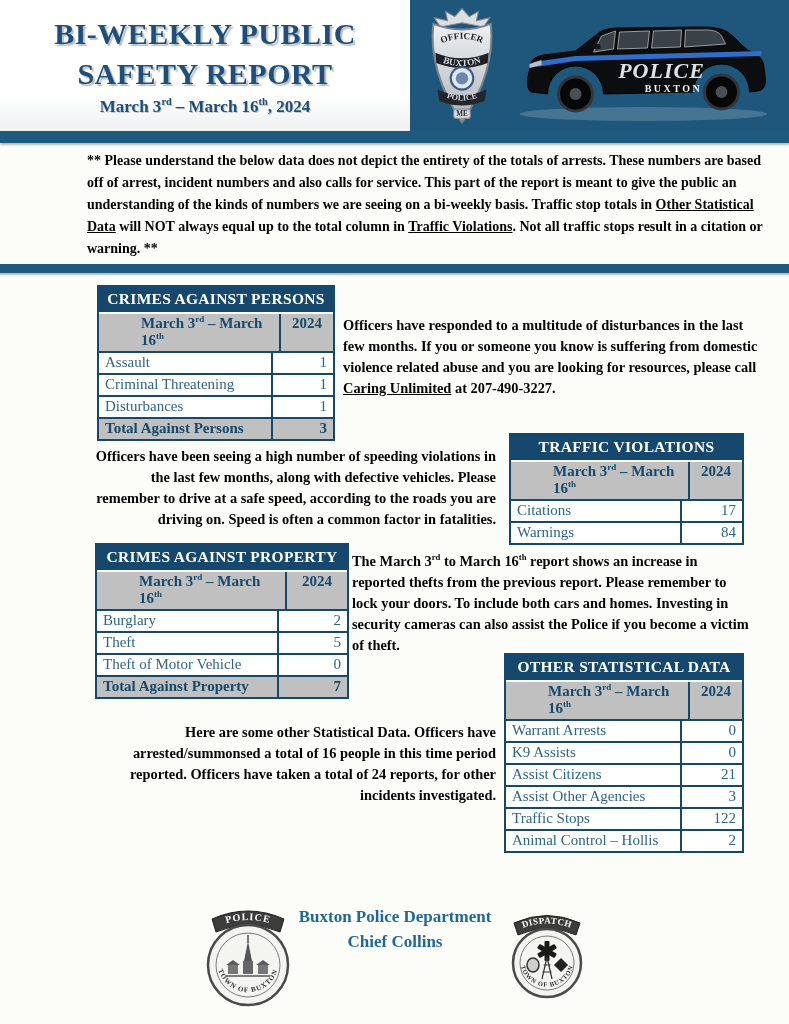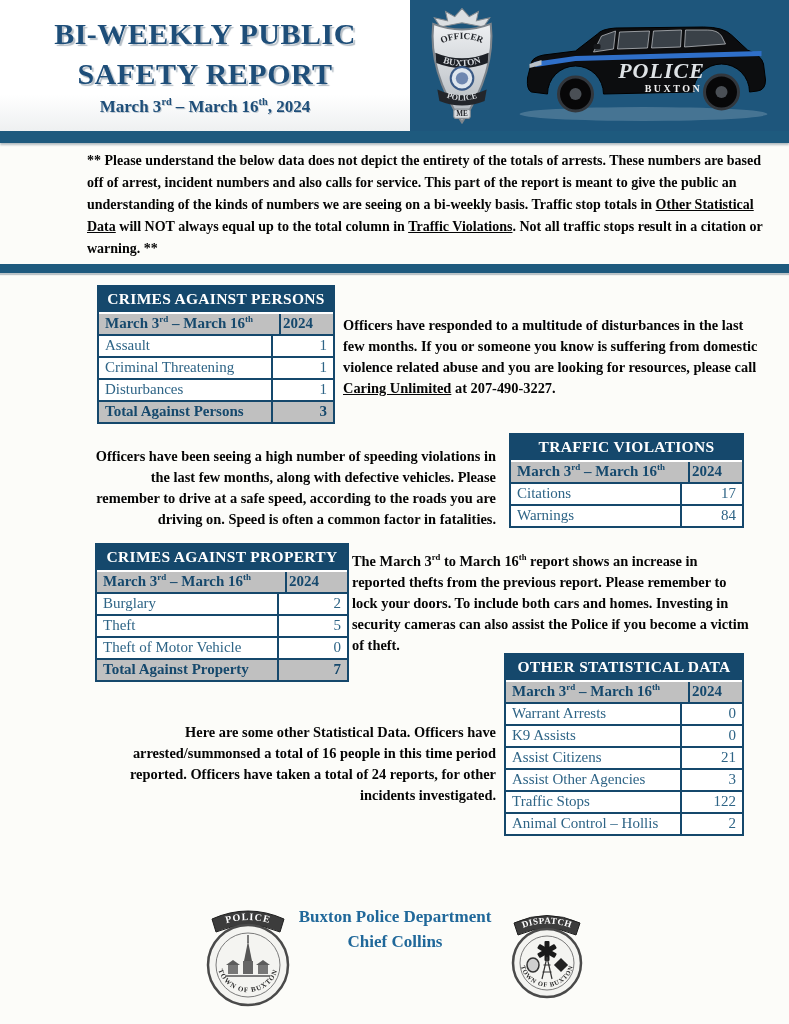--- a/index.html
+++ b/index.html
@@ -28,23 +28,23 @@
   
   .stat-table{position:absolute;border:2px solid #15486c;background:#ffffff;}
   .t-title{background:#15486c;color:#ffffff;text-align:center;font-weight:bold;font-size:15.5px;
            padding:3px 2px 4px;border-bottom:2px solid #ffffff;letter-spacing:.3px;}
   .t-row{display:flex;align-items:stretch;}
   .t-row + .t-row{border-top:2px solid #15486c;}
   .t-row .lbl{flex:1;padding:1px 6px 2px;font-size:15px;color:#2e6486;}
   .t-row .val{width:48px;border-left:2px solid #15486c;text-align:right;
               padding:1px 6px 2px;font-size:15px;color:#2e6486;}
   .t-row.wide .val{width:56px;}
-  .t-row.sub{background:#c0c0c0;}
+  .t-row.sub{background:#c0c0c0;padding-left:36px;}
   .t-row.sub .lbl,.t-row.sub .val{color:#15486c;font-weight:bold;}
-  .t-row.sub .val{text-align:left;padding:1px 2px 2px;}
+  .t-row.sub .val{text-align:center;padding:1px 2px 2px;}
   .t-row.total{background:#c0c0c0;}
   .t-row.total .lbl,.t-row.total .val{color:#15486c;font-weight:bold;}
   
   .footer-text{position:absolute;left:235px;top:905px;width:320px;text-align:center;
                font-size:17px;line-height:24.5px;font-weight:bold;color:#20689a;}
   .patch{position:absolute;}
 </style>
 </head>
 <body>
 

